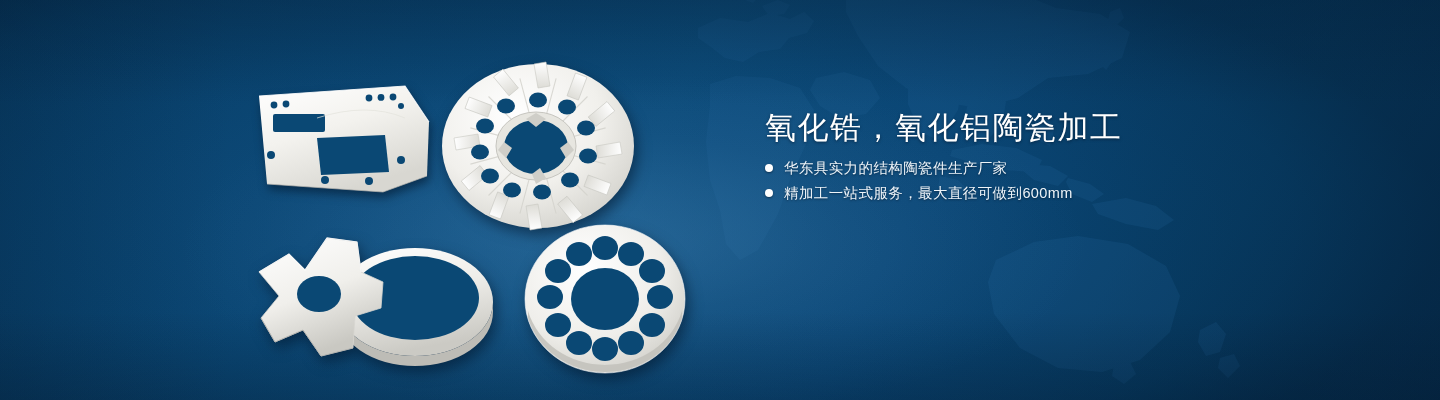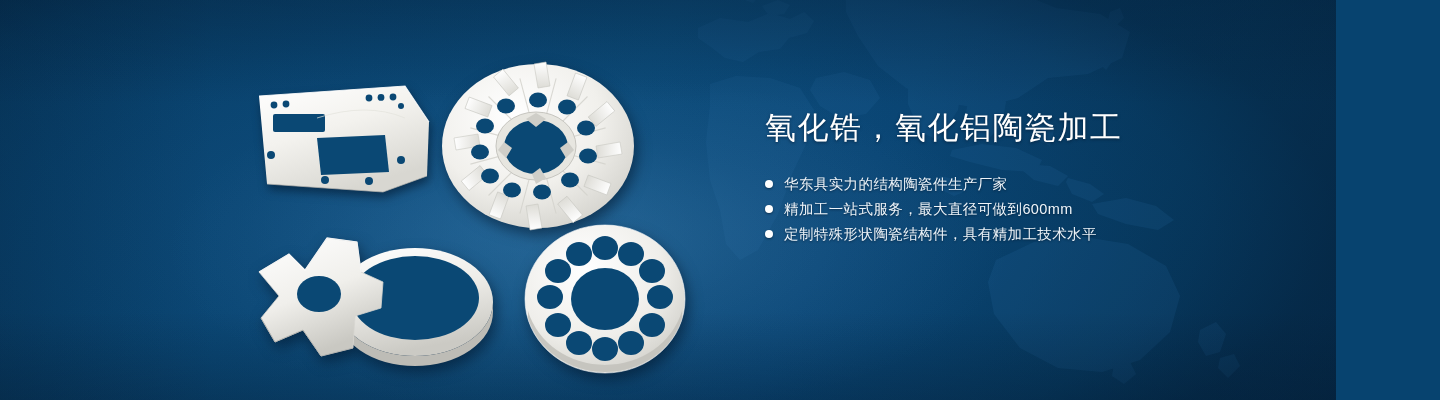--- a/index.html
+++ b/index.html
@@ -5,21 +5,21 @@
 <style>
   * { margin:0; padding:0; box-sizing:border-box; }
   html, body {
     width:1440px; height:400px;
     overflow:hidden;
     background:#07436f;
     font-family:"Liberation Sans","DejaVu Sans",sans-serif;
   }
   .banner{
     position:relative;
-    width:1336px; height:400px;
+    width:1440px; height:400px;
     overflow:hidden;
     background:#074370;
   }
   
   .bg-base{
     position:absolute; inset:0;
     background:
       linear-gradient(118deg,
         #083f69 0%,
         #0a4673 26%,
@@ -97,21 +97,21 @@
   .headline{
     font-size:31px;
     line-height:40px;
     color:#ffffff;
     letter-spacing:1.5px;
     font-weight:400;
     text-shadow:0 1px 3px rgba(0,15,32,0.55);
     white-space:nowrap;
   }
   .bullets{
-    margin-top:25px;
+    margin-top:9px;
     list-style:none;
   }
   .bullet{
     display:flex;
     align-items:center;
     height:22px;
     margin-bottom:3px;
   }
   .dot{
     width:8px; height:8px;
@@ -345,20 +345,16 @@
     <div class="headline">氧化锆，氧化铝陶瓷加工</div>
     <ul class="bullets">
       <li class="bullet">
         <span class="dot"></span>
         <span class="btext">华东具实力的结构陶瓷件生产厂家</span>
       </li>
       <li class="bullet">
         <span class="dot"></span>
         <span class="btext">精加工一站式服务，最大直径可做到600mm</span>
       </li>
-      <li class="bullet">
-        <span class="dot"></span>
-        <span class="btext">定制特殊形状陶瓷结构件，具有精加工技术水平</span>
-      </li>
     </ul>
   </div>
 
 </div>
 
 </body></html>

